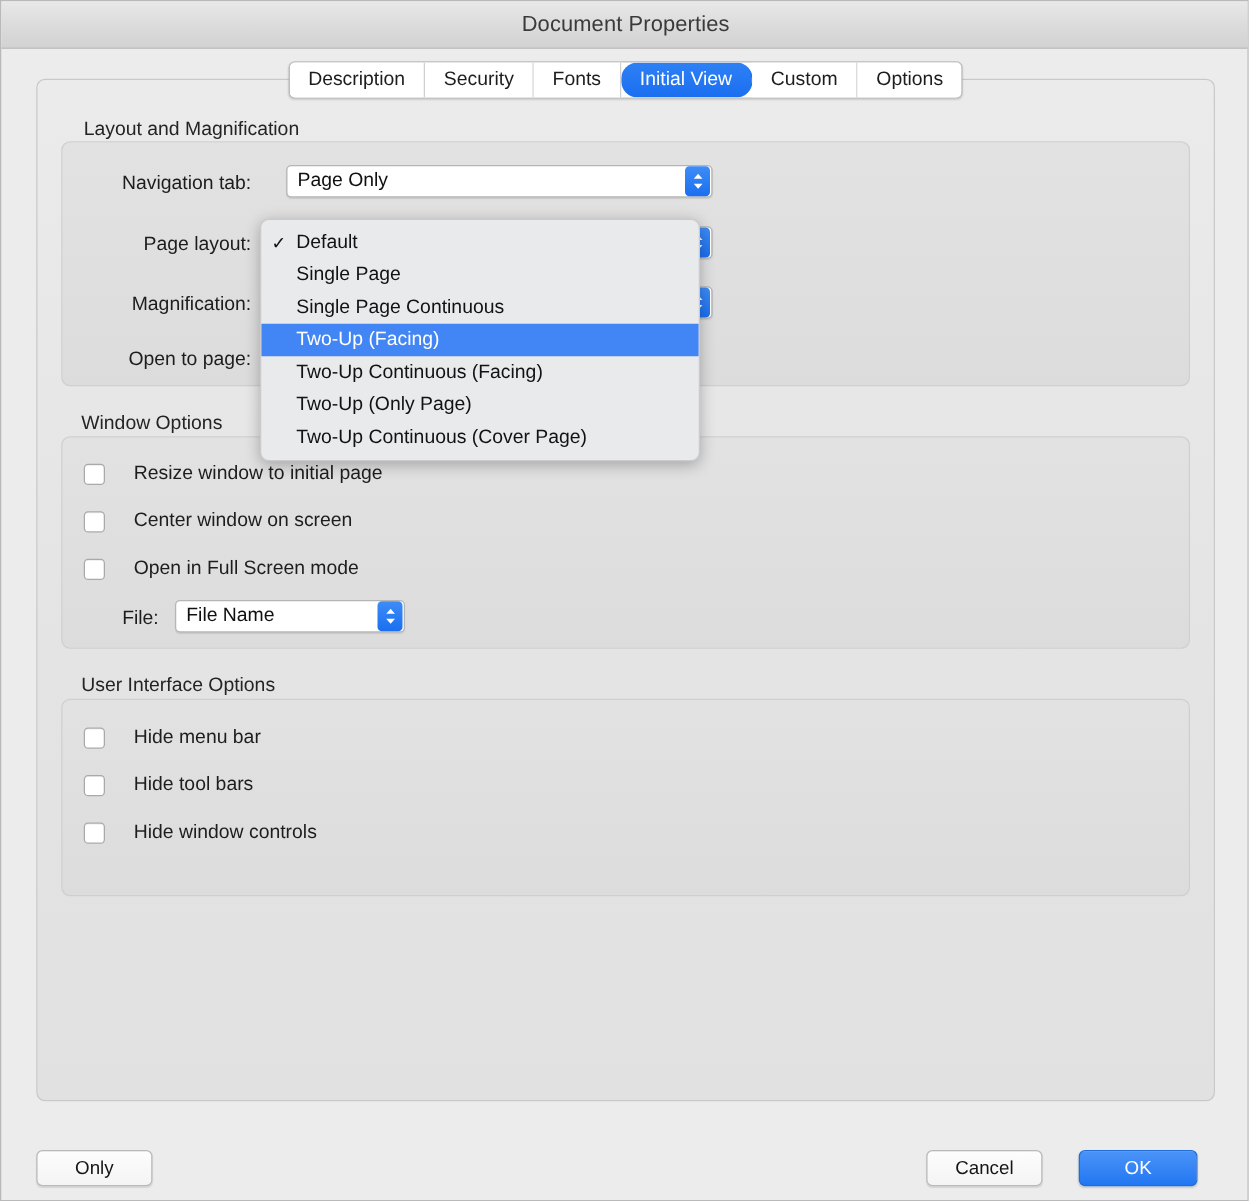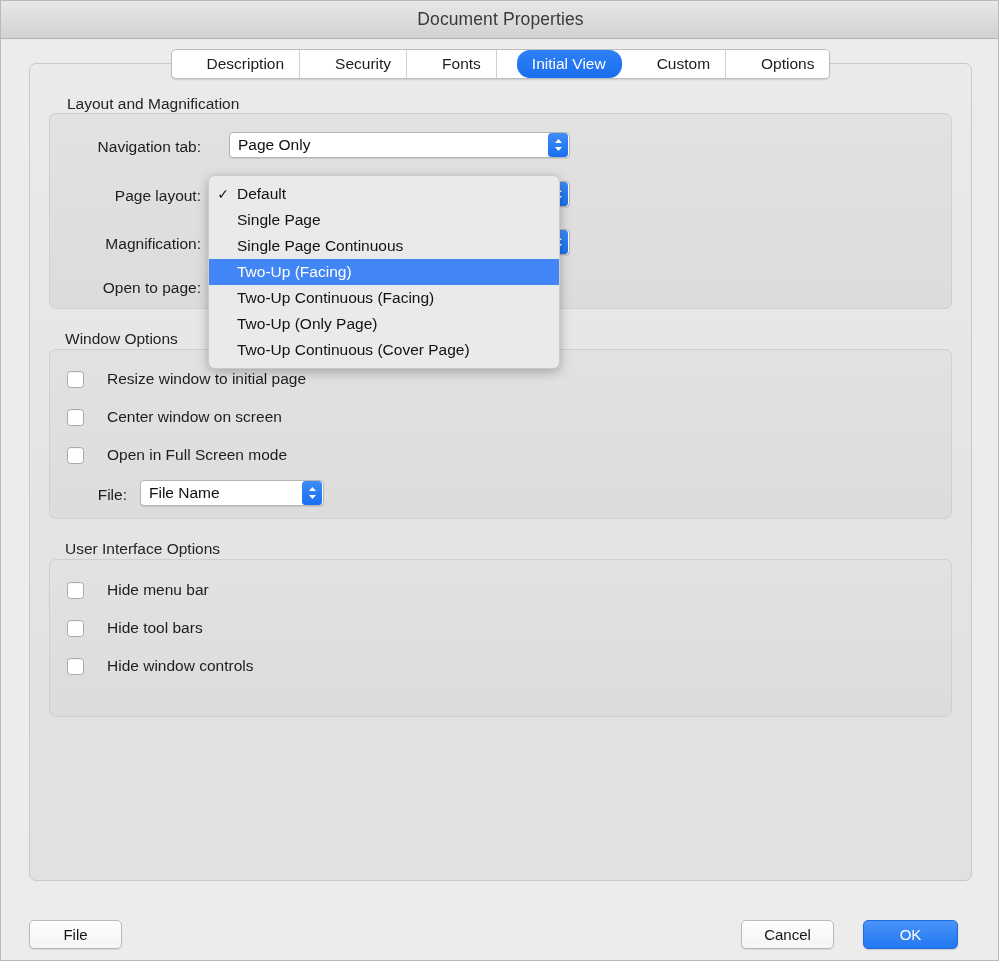--- a/index.html
+++ b/index.html
@@ -65,21 +65,20 @@
     align-items: center;
     justify-content: center;
     padding: 0 15px;
     height: 100%;
     font-size: 15.5px;
     color: #1d1d1d;
     background: #ffffff;
     border-right: 1px solid #d0d0d0;
     cursor: default;
     white-space: nowrap;
-    margin-left: 20px;
   }
   .tab:last-child { border-right: none; }
   .tab.active {
     background: linear-gradient(to bottom, #2f80f5 0%, #1a6ff0 100%);
     color: #ffffff;
     border-right-color: #1a6ff0;
     border-radius: 13px;
   }
 
   
@@ -371,17 +370,17 @@
     <div class="menu-item">
       <span class="check"></span>
       <span class="mlabel">Two-Up (Only Page)</span>
     </div>
     <div class="menu-item">
       <span class="check"></span>
       <span class="mlabel">Two-Up Continuous (Cover Page)</span>
     </div>
   </div>
 
-  <div class="btn plain" style="left:28px; top:919px; width:93px;">File</div>
+  <div class="btn plain" style="left:28px; top:919px; width:93px;">Only</div>
   <div class="btn plain" style="left:740px; top:919px; width:93px;">Cancel</div>
   <div class="btn primary" style="left:862px; top:919px; width:95px;">OK</div>
 
 </div>
 
 </body></html>

